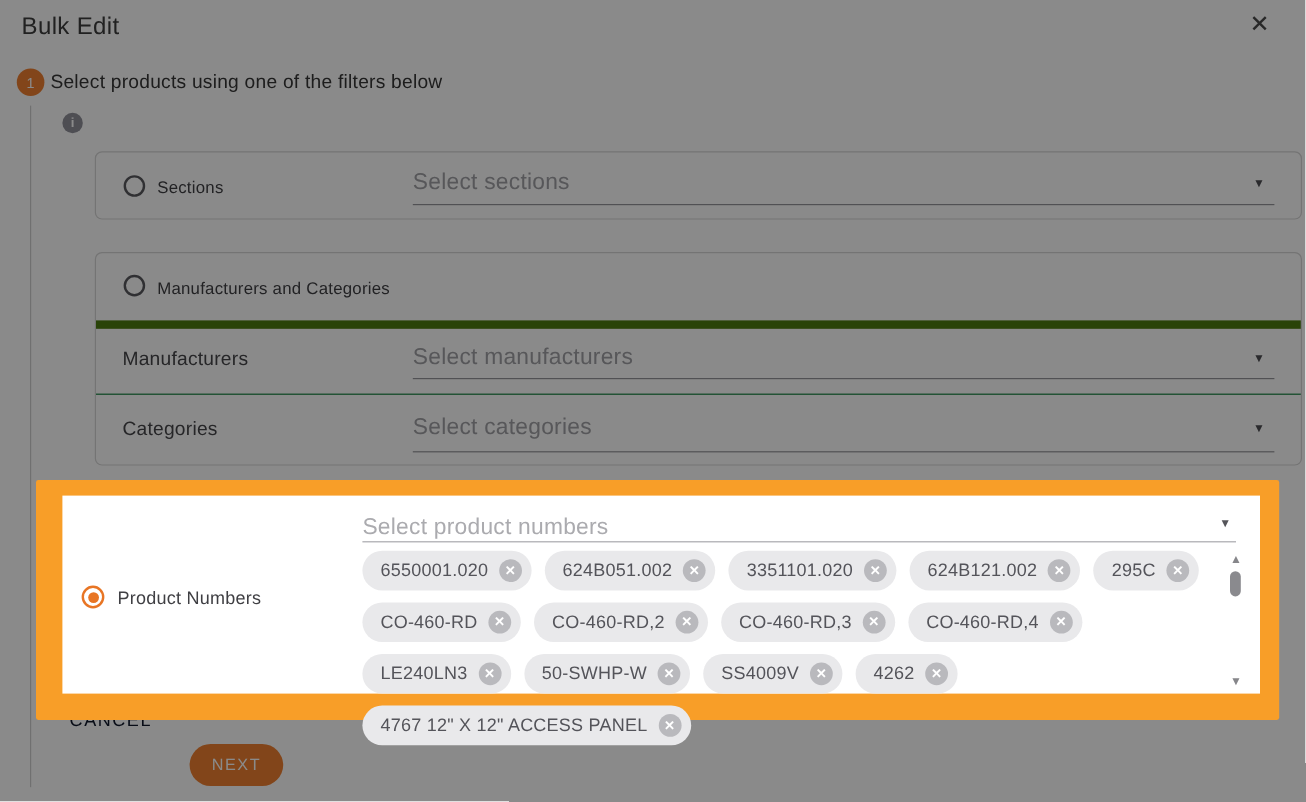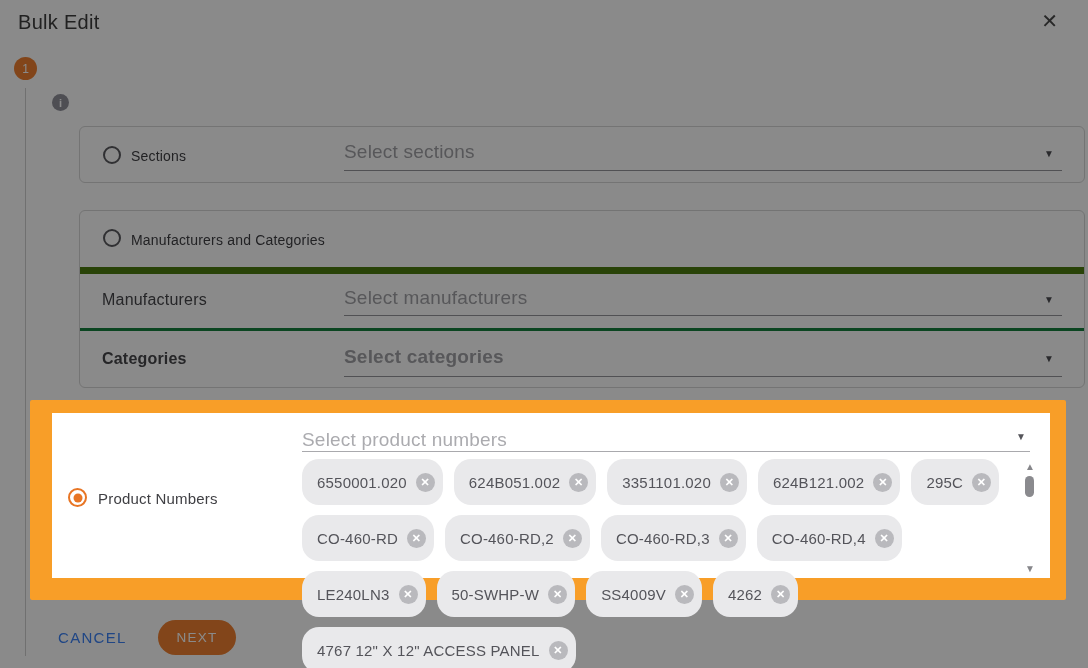--- a/index.html
+++ b/index.html
@@ -45,21 +45,21 @@
   .select-field { position:absolute; left:264px; right:22px; top:0; bottom:0; cursor:pointer; }
   .placeholder { position:absolute; left:0; top:50%; transform:translateY(-62%);
     font-size:19px; color:#a2a2a6; letter-spacing:.2px; }
   .underline { position:absolute; left:0; right:0; bottom:11px; height:1px; background:#97979b; }
   .dd-arrow { position:absolute; right:8px; top:50%; transform:translateY(-65%);
     font-size:10px; color:#4f4f53; }
 
   .mc-row { position:absolute; left:0; right:0; }
   .mc-row-1 { top:0; height:56px; }
   .mc-row-2 { top:56px; height:61px; border-top:7px solid #4d7c0f; }
-  .mc-row-3 { top:117px; height:61px; border-top:3px solid #15803d;font-weight:bold; }
+  .mc-row-3 { top:117px; height:61px; border-top:1px solid #15803d; }
   .mc-row-1 .radio { position:absolute; left:23px; top:18px; }
   .mc-row-1 .radio-label { position:absolute; left:51px; top:21px; }
   .row-label { position:absolute; left:22px; top:50%; transform:translateY(-55%);
     font-size:16px; color:#46464a; letter-spacing:.2px; }
   .mc-row .underline { bottom:12px; }
 
   
   .highlight { position:absolute; left:30px; top:400px; width:1036px; height:200px;
     background:#f89e28; z-index:20; border-radius:2px; }
   .hl-inner { position:absolute; left:22px; top:13px; right:16px; bottom:22px; background:#ffffff; }
@@ -70,55 +70,56 @@
     width:9px; height:9px; border-radius:50%; background:#e87524; }
   .hl-label { position:absolute; left:46px; top:77px; font-size:15px; color:#3f3f43; letter-spacing:.2px; }
 
   .hl-select { position:absolute; left:250px; right:20px; top:6px; height:33px; cursor:pointer; }
   .hl-select .placeholder { top:10px; transform:none; color:#ababaf; }
   .hl-select .underline { bottom:0; background:#a9a9ad; }
   .hl-select .dd-arrow { right:4px; top:12px; transform:none; color:#55555a; }
 
   .chips { position:absolute; left:250px; top:46px; width:716px; height:118px;
     display:flex; flex-wrap:wrap; gap:10px 11px; align-content:flex-start; }
-  .chip { height:46px; border-radius:17px; background:#e9e9eb; display:inline-flex;
+  .chip { height:33px; border-radius:17px; background:#e9e9eb; display:inline-flex;
     align-items:center; gap:9px; padding:0 8px 0 15px; font-size:15px; color:#54545a;
     letter-spacing:.2px; white-space:nowrap; }
   .chip-x { width:19px; height:19px; border-radius:50%; background:#b9b9bd; color:#fff;
     font-size:11px; font-weight:bold; display:flex; align-items:center; justify-content:center;
     cursor:pointer; flex:0 0 auto; }
 
   .vscroll { position:absolute; right:12px; top:48px; width:16px; height:114px; }
   .sb-up, .sb-down { position:absolute; left:0; width:16px; text-align:center; font-size:10px;
     color:#86868a; cursor:pointer; line-height:12px; }
   .sb-up { top:0; }
   .sb-down { bottom:0; }
   .sb-thumb { position:absolute; left:3px; top:15px; width:9px; height:21px; border-radius:5px;
     background:#8a8a8e; cursor:pointer; }
 
   
-  .cancel-btn { position:absolute; left:58px; top:629px; background:none; border:none;
+  .cancel-btn { position:absolute; left:58px; top:592px; background:none; border:none;
     font-family:inherit; font-size:15px; font-weight:500; letter-spacing:1.3px;
-    color:#3b82f6; cursor:pointer; }
+    color:#0f172a; cursor:pointer; }
   .next-btn { position:absolute; left:158px; top:620px; width:78px; height:35px;
     border:none; border-radius:18px; background:#f08030; color:#ffffff; font-family:inherit;
     font-size:13.5px; font-weight:500; letter-spacing:1.3px; cursor:pointer; }
 
   
   .overlay { position:absolute; inset:0; background:rgba(0,0,0,0.46); z-index:10; }
 </style>
 </head>
 <body>
 
 <div class="page">
 
   <div class="dlg-title">Bulk Edit</div>
   <button class="close-btn">✕</button>
 
   <span class="step-circle">1</span>
+  <span class="step-label">Select products using one of the filters below</span>
   <div class="connector"></div>
 
   <span class="info-icon">i</span>
 
   <div class="filter-box sections-box">
     <span class="radio"></span>
     <span class="radio-label">Sections</span>
     <div class="select-field">
       <span class="placeholder">Select sections</span>
       <span class="dd-arrow">▼</span>

